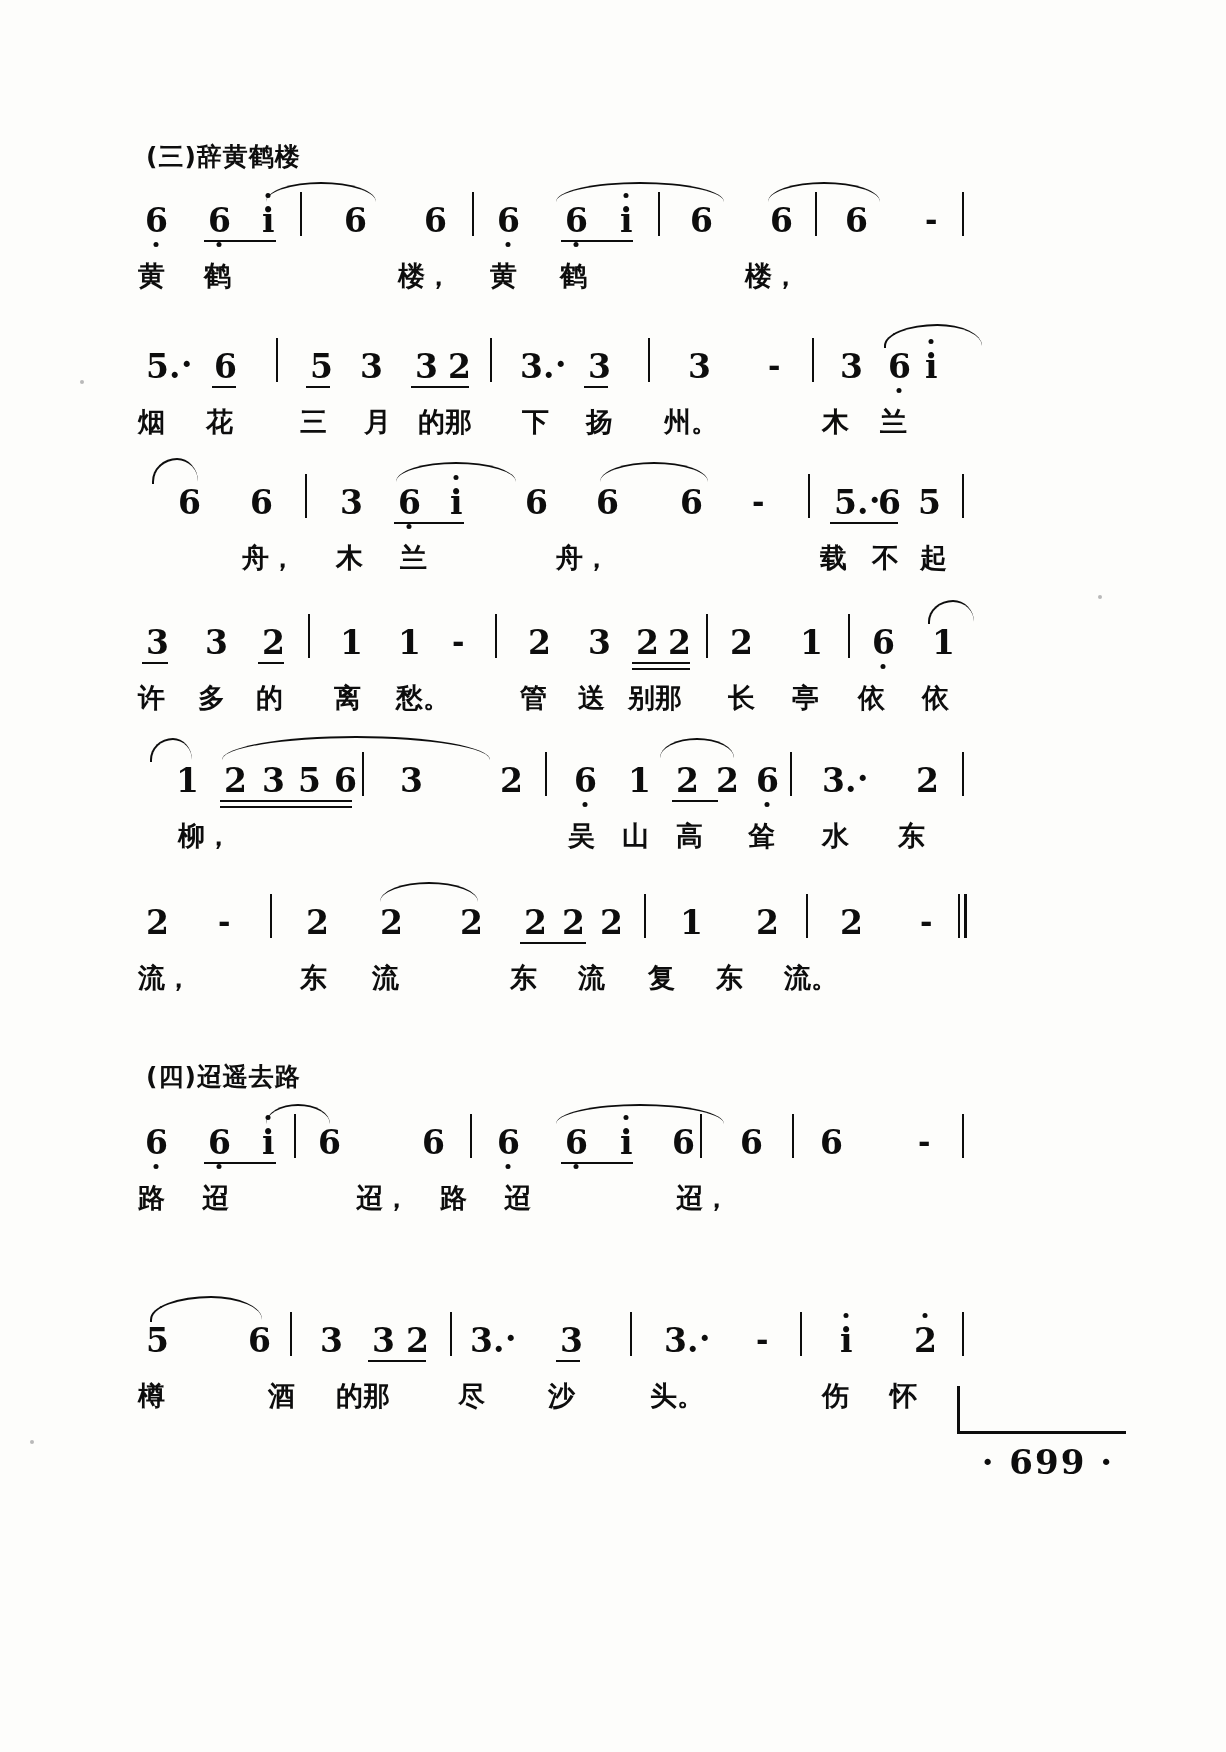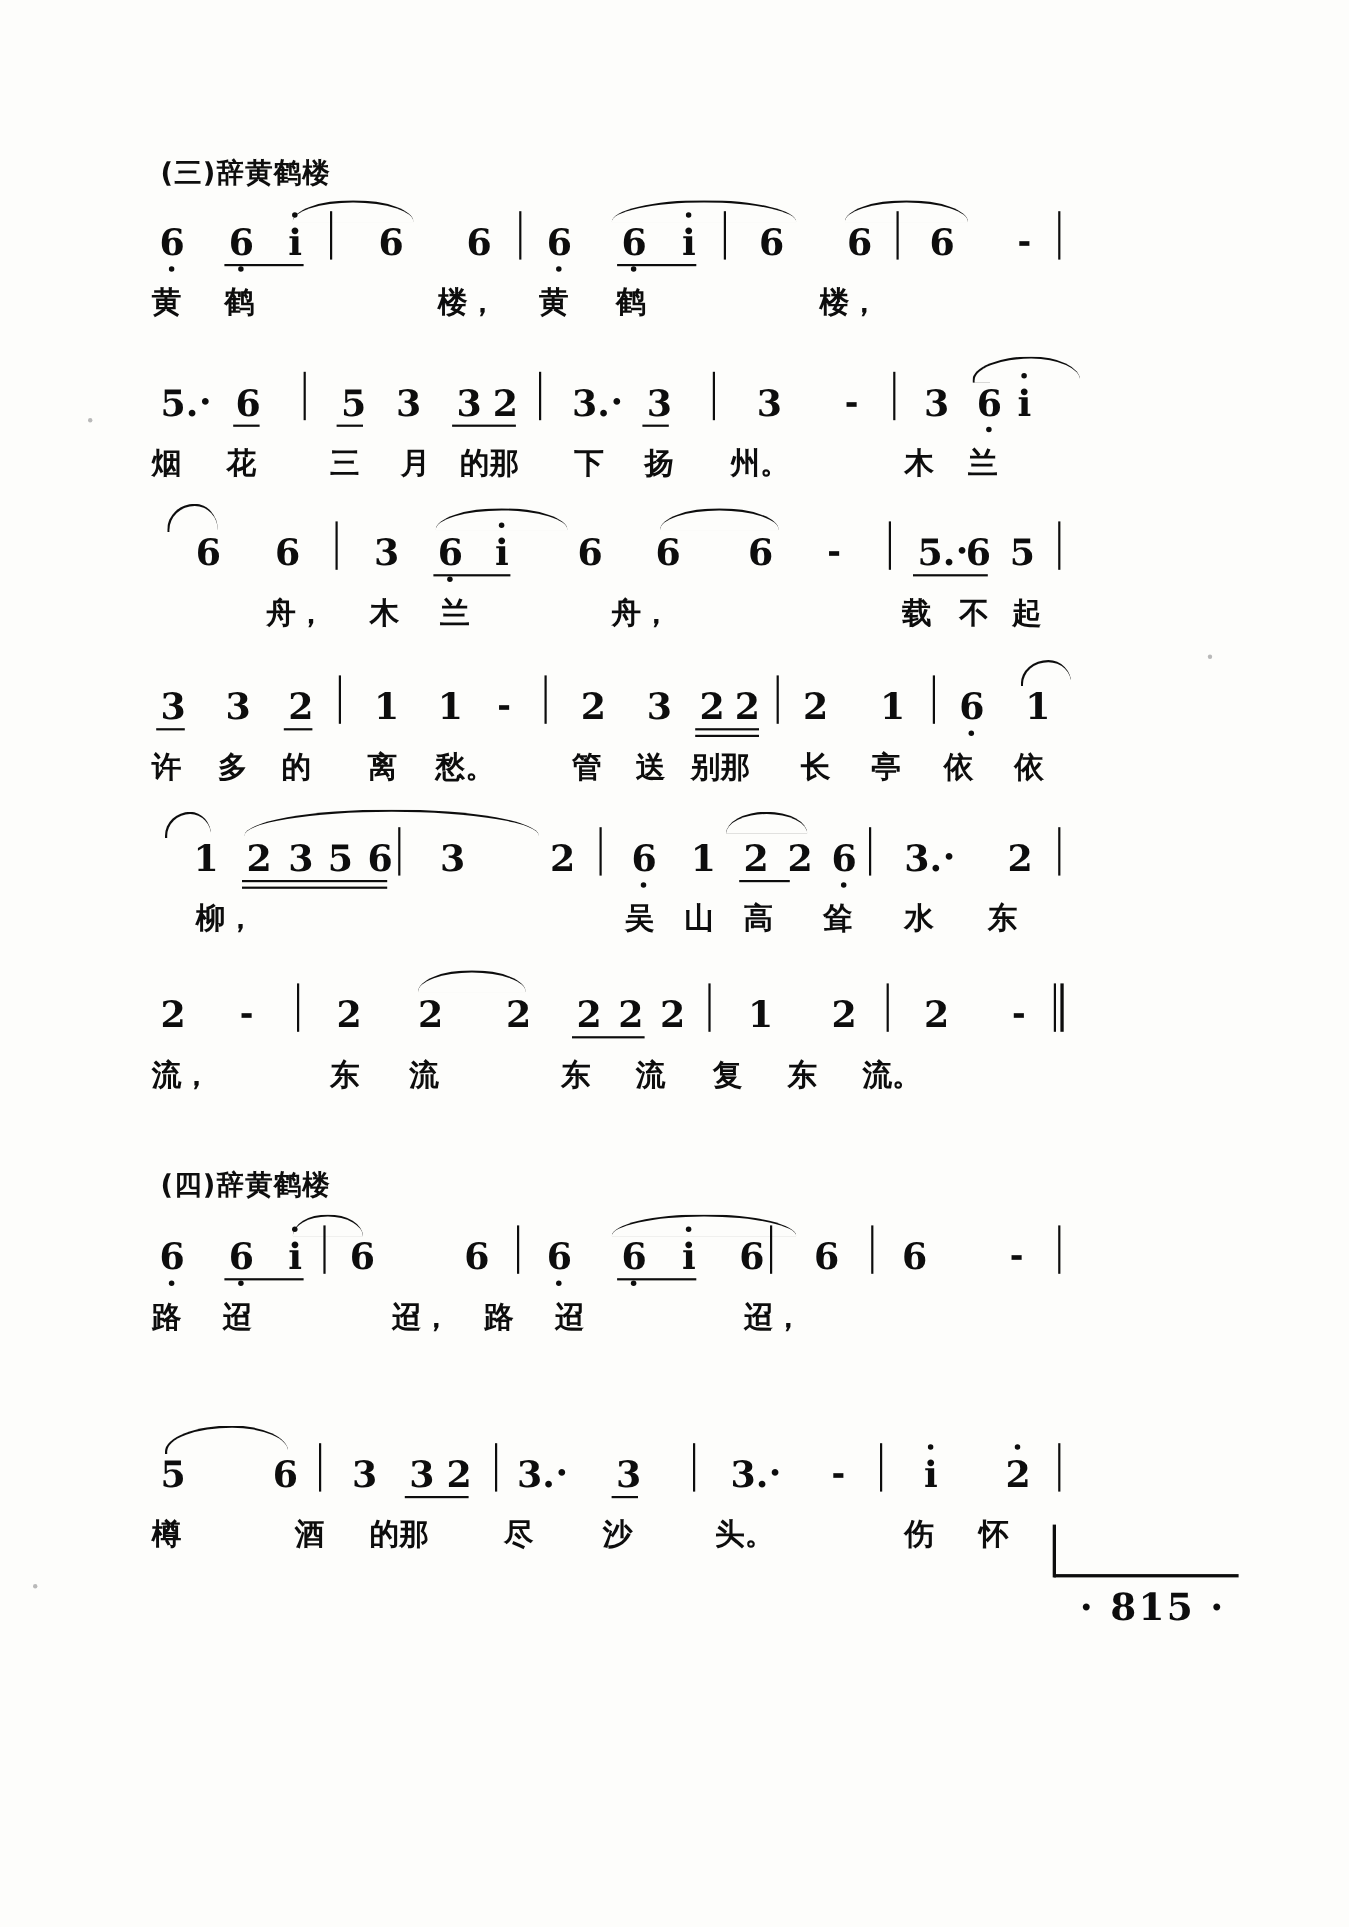--- a/index.html
+++ b/index.html
@@ -414,21 +414,21 @@
       <div class="lyric" style="left:300px; top:14px;">东</div>
       <div class="lyric" style="left:372px; top:14px;">流</div>
       <div class="lyric" style="left:510px; top:14px;">东</div>
       <div class="lyric" style="left:578px; top:14px;">流</div>
       <div class="lyric" style="left:648px; top:14px;">复</div>
       <div class="lyric" style="left:716px; top:14px;">东</div>
       <div class="lyric" style="left:784px; top:14px;">流。</div>
     </div>
   </div>
 
-  <div class="section-title" style="left:146px; top:1060px;">(四)辞黄鹤楼</div>
+  <div class="section-title" style="left:146px; top:1060px;">(四)迢遥去路</div>
 
   <div class="system" style="top:1118px;">
     <div class="notes-row">
       <div class="note dot-below" style="left:145px; top:8px;">6</div>
       <div class="note dot-below" style="left:208px; top:8px;">6</div>
       <div class="note dot-above" style="left:262px; top:8px;">i</div>
       <div class="beam" style="left:204px; top:44px; width:72px;"></div>
       <div class="slur" style="left:266px; top:-14px; width:64px;"></div>
       <div class="barline" style="left:294px;"></div>
       <div class="note" style="left:318px; top:8px;">6</div>
@@ -486,15 +486,15 @@
       <div class="lyric" style="left:458px; top:14px;">尽</div>
       <div class="lyric" style="left:548px; top:14px;">沙</div>
       <div class="lyric" style="left:650px; top:14px;">头。</div>
       <div class="lyric" style="left:822px; top:14px;">伤</div>
       <div class="lyric" style="left:890px; top:14px;">怀</div>
     </div>
   </div>
 
   <div class="pn-rule"></div>
   <div class="pn-rule-left"></div>
-  <div class="page-number">· 815 ·</div>
+  <div class="page-number">· 699 ·</div>
 
 </div>
 
 </body></html>

